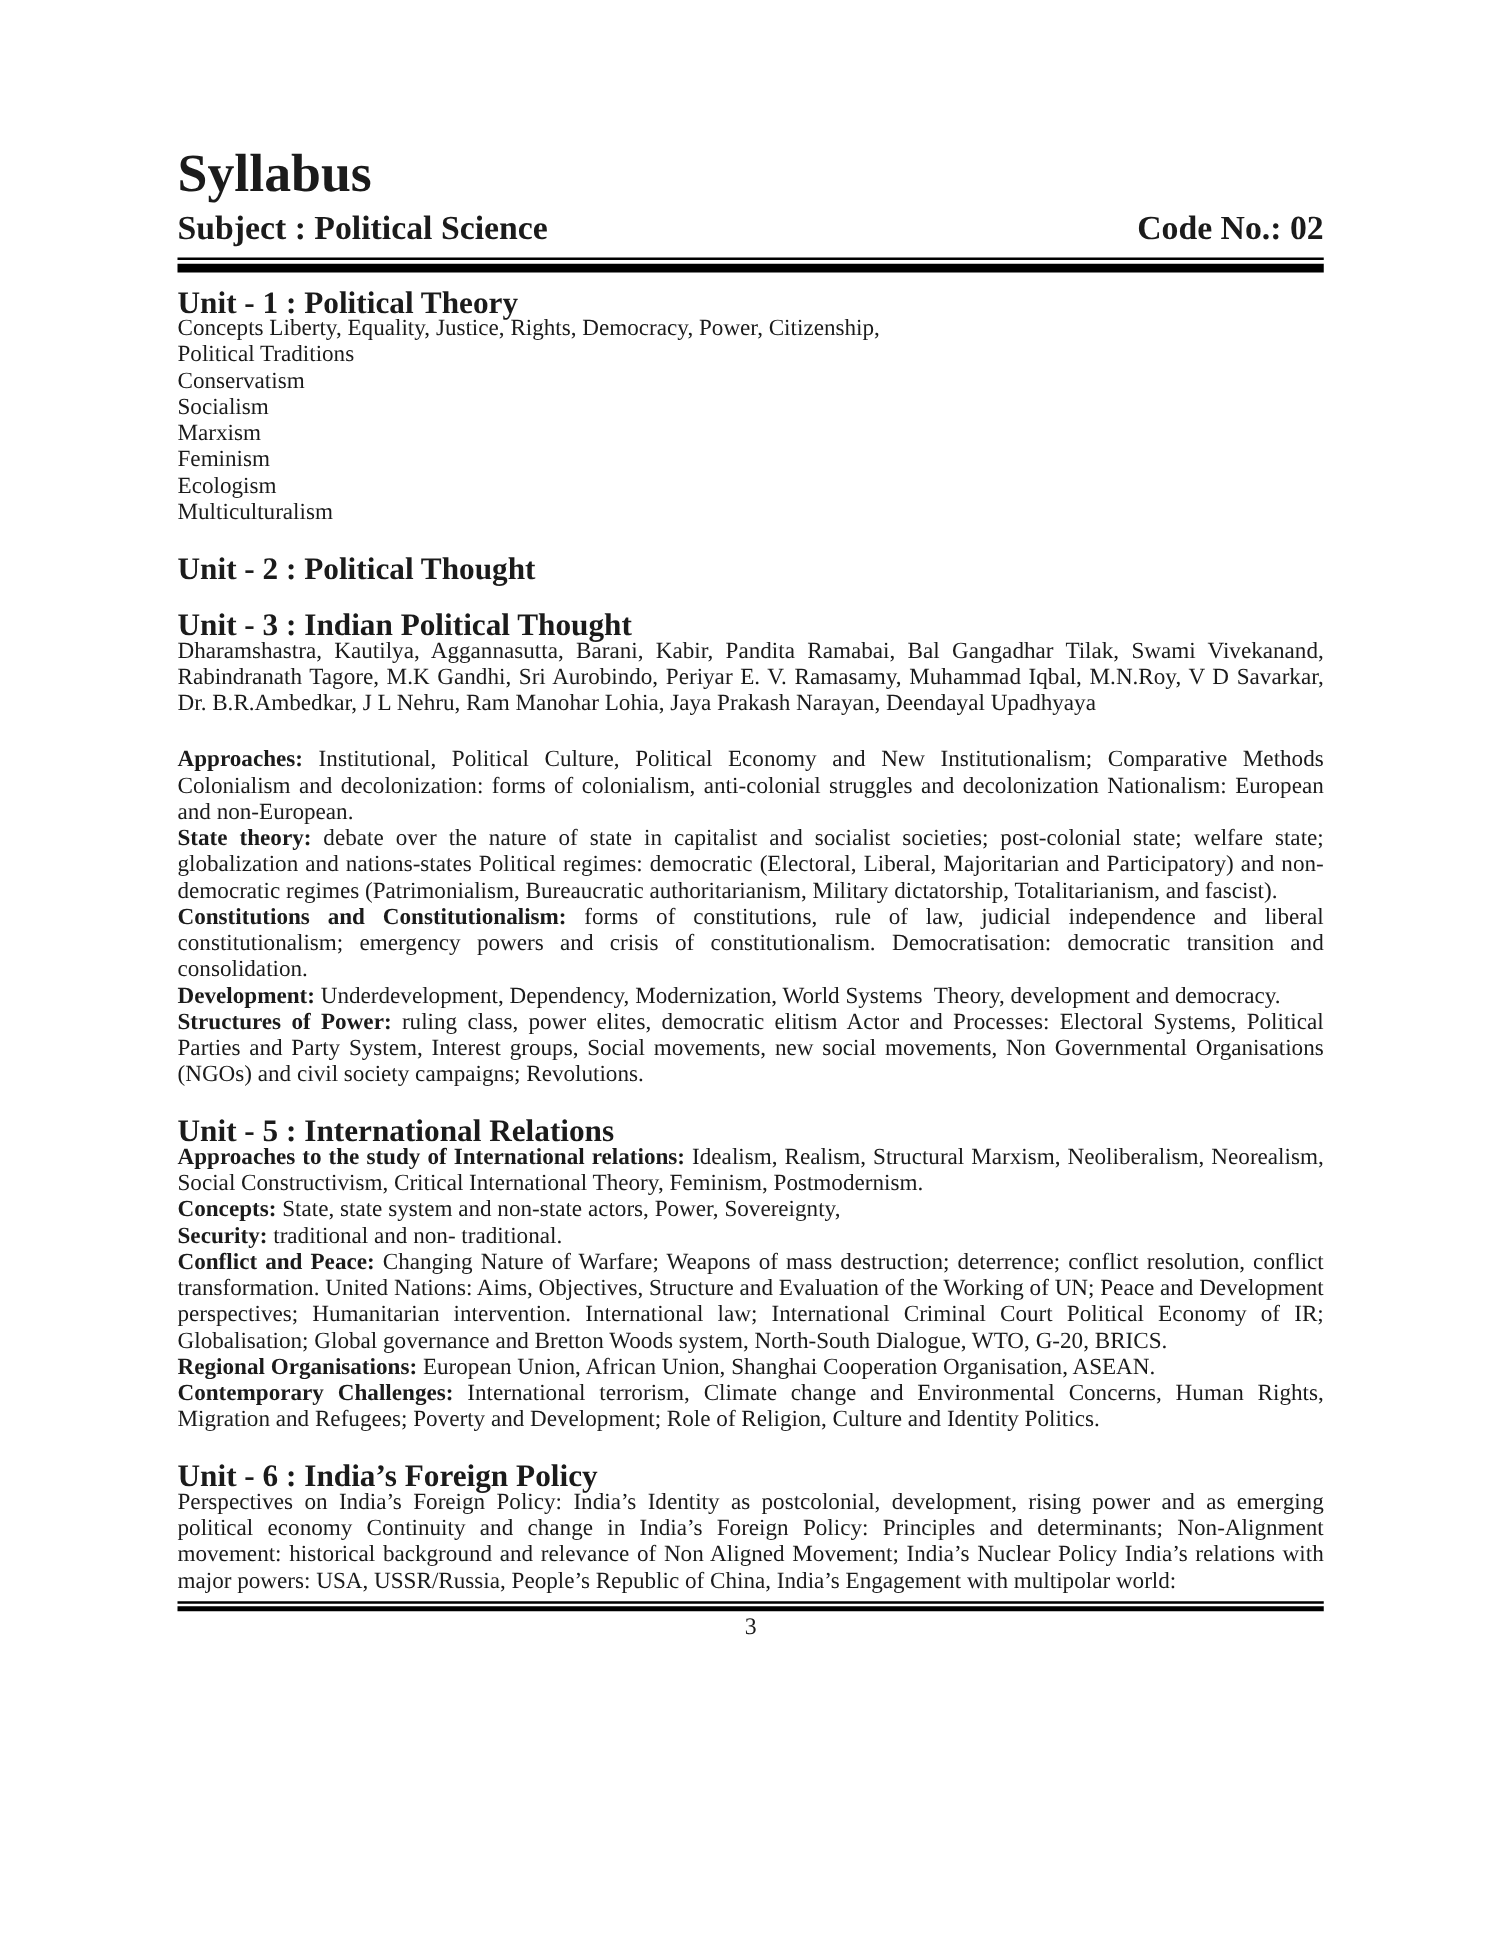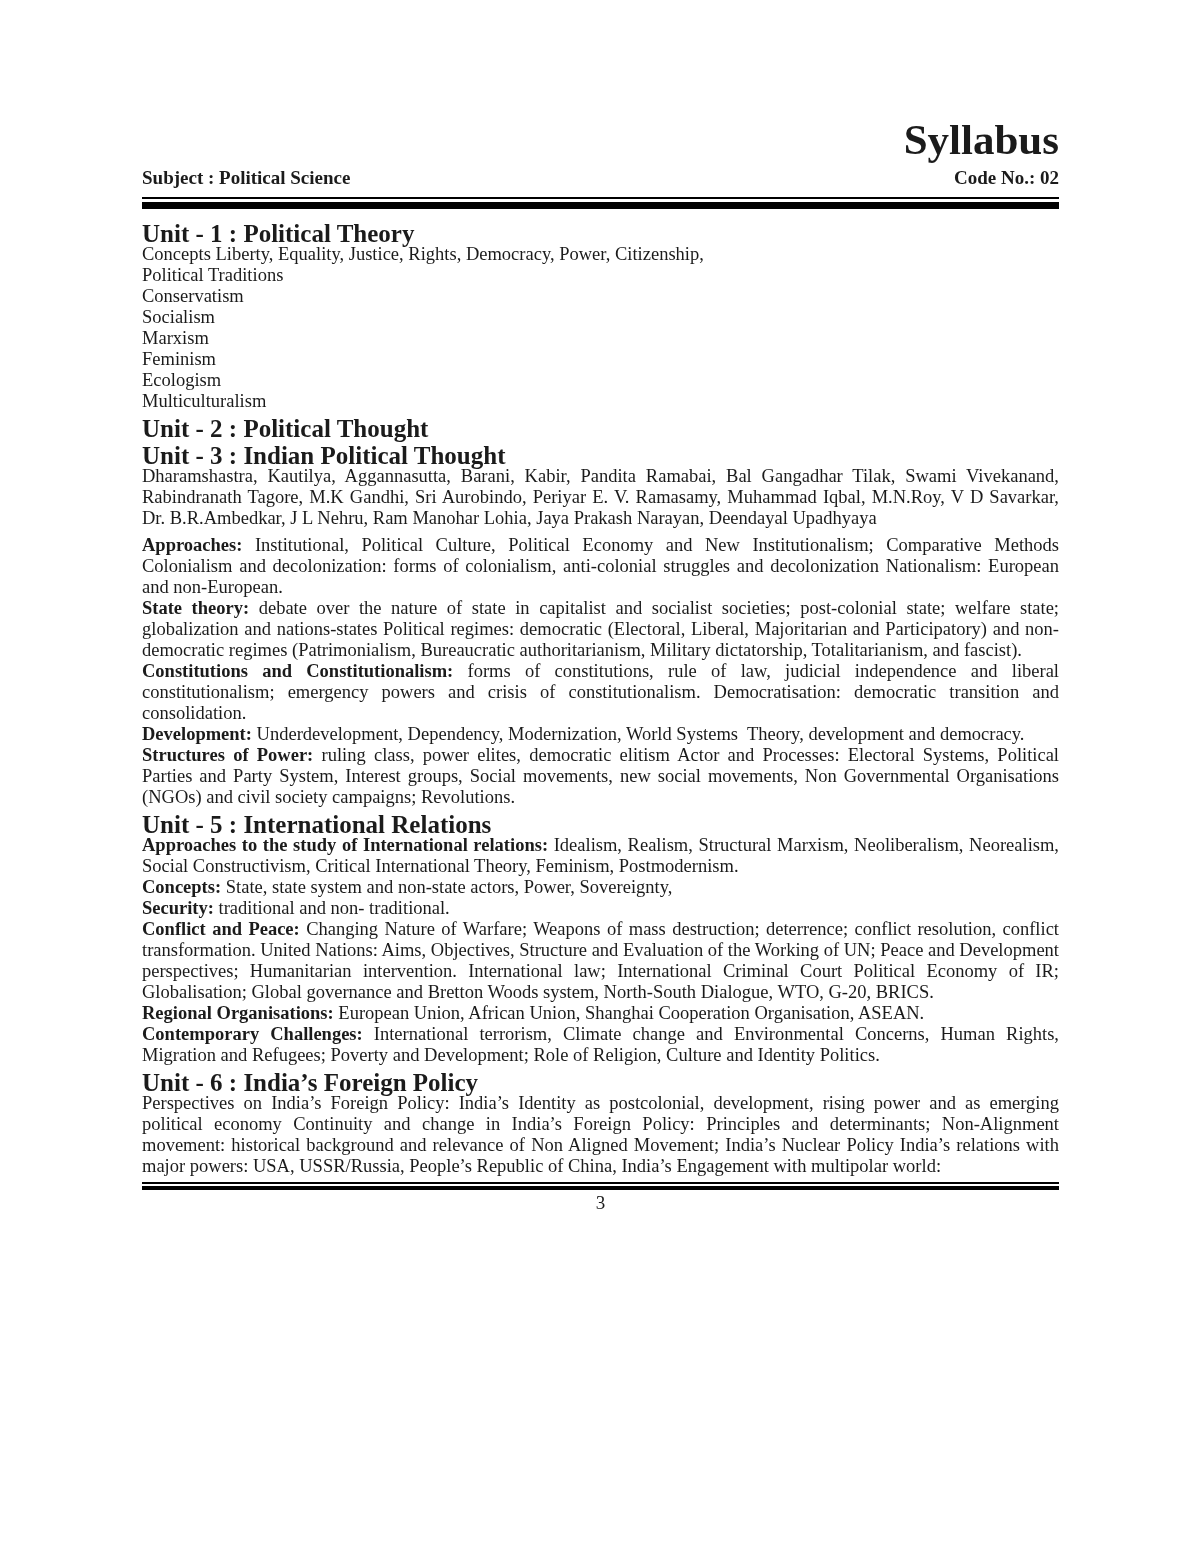--- a/index.html
+++ b/index.html
@@ -15,46 +15,46 @@
   }
   .page {
     box-sizing: border-box;
     width: 1200px;
     height: 1553px;
     padding: 116px 141px 0 142px;
     overflow: hidden;
   }
   .doc-title {
     margin: 0;
-    text-align: right;
+    text-align: left;
     font-size: 43px;
     line-height: 1.1;
     font-weight: 700;
   }
   .subhead {
     display: flex;
     justify-content: space-between;
     align-items: flex-end;
     margin-top: 5px;
-    font-size: 19px;
+    font-size: 27px;
     line-height: 1.1;
     font-weight: 700;
     white-space: nowrap;
     gap: 24px;
   }
   .double-rule {
     margin-top: 8px;
     border-top: 2px solid #000;
     height: 3px;
     border-bottom: 7px solid #000;
   }
   .content {
     display: block;
   }
-  .unit { margin-top: 6px; }
+  .unit { margin-top: 24px; }
   .unit:first-child { margin-top: 14px; }
   .unit-heading {
     margin: 0;
     font-size: 25px;
     line-height: 21px;
     font-weight: 700;
   }
   .line {
     font-size: 18.5px;
     line-height: 21px;

